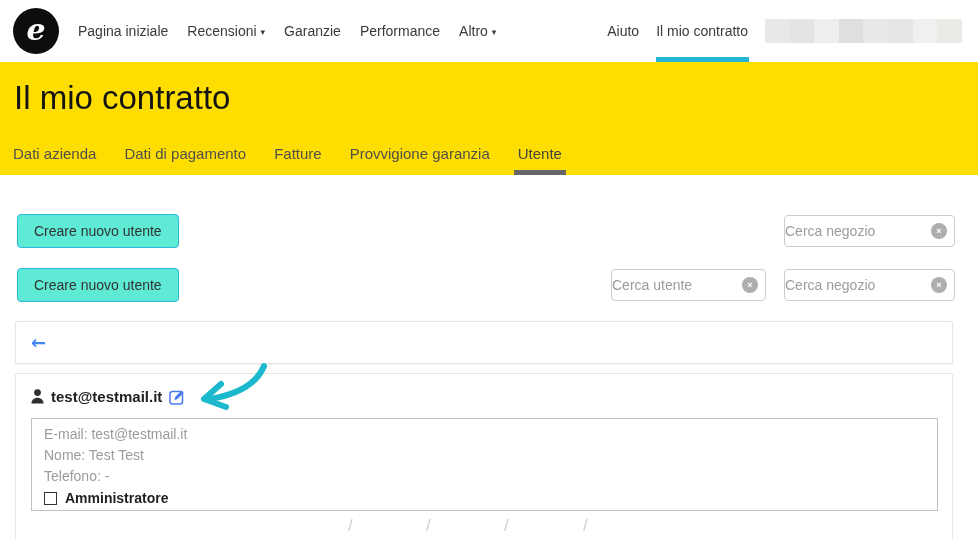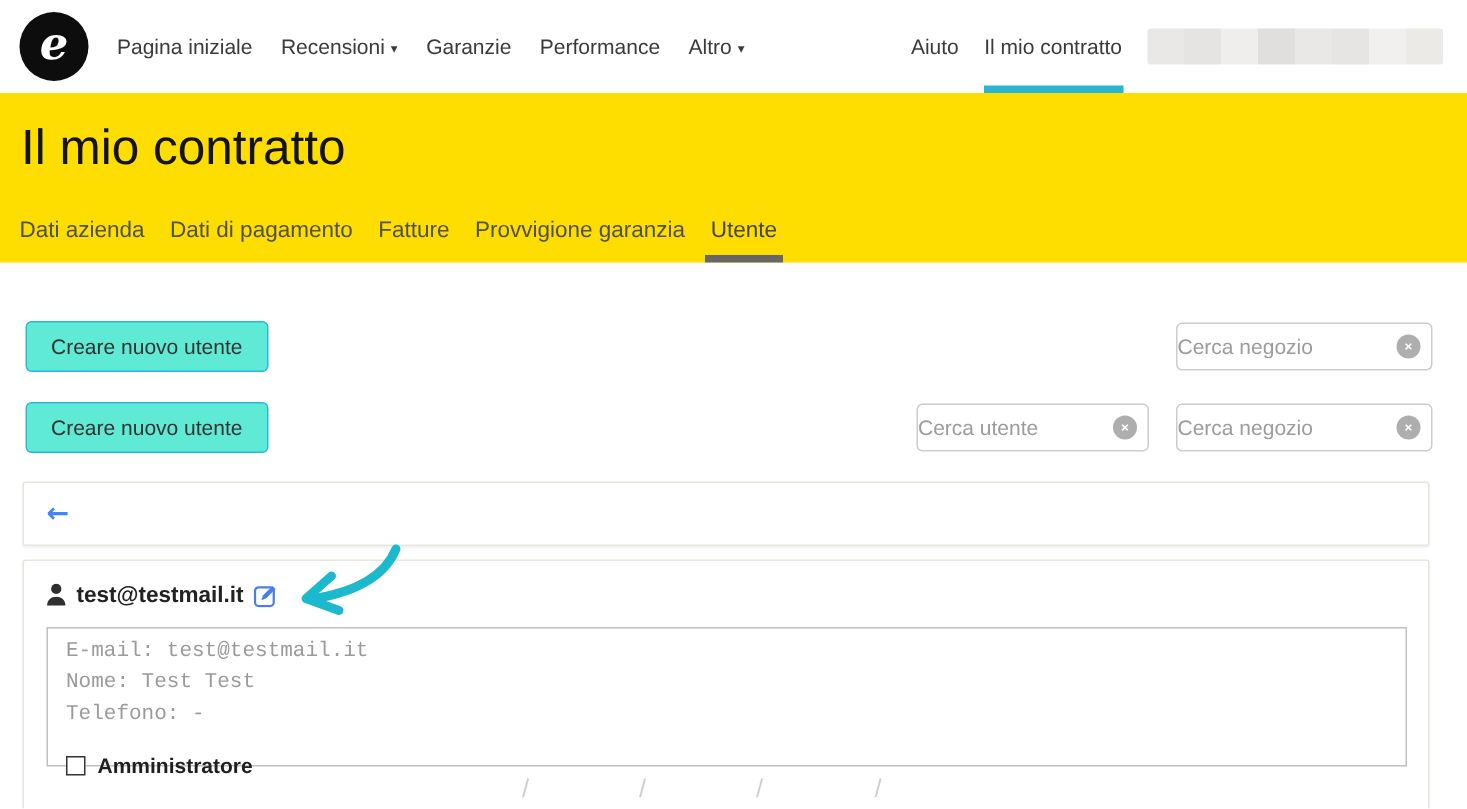--- a/index.html
+++ b/index.html
@@ -20,21 +20,21 @@
   .nav-item-contract { position:relative; height:62px; display:flex; align-items:center; }
   .nav-item-contract .lbl { font-size:14px; color:#3a3a3a; cursor:pointer; white-space:nowrap; }
   .contract-underline { position:absolute; left:0px; right:-1px; bottom:0; height:5px; background:#29b6d4; }
   .redacted { width:197px; height:24px; border-radius:2px; cursor:pointer;
     background:linear-gradient(90deg,#eae8e7 0 12.5%,#e6e4e3 0 25%,#efeeed 0 37.5%,#e1dfde 0 50%,
                #eae8e7 0 62.5%,#e7e5e4 0 75%,#f1f0ef 0 87.5%,#eceae7 0 100%); }
 
   
   .band { position:absolute; left:0; top:62px; width:978px; height:113px; background:#fedd00; }
   .page-title { position:absolute; left:14px; top:17px; font-size:33px; color:#141414; letter-spacing:0; }
-  .tabs { position:absolute; left:12px; bottom:4px; display:flex; gap:15px; }
+  .tabs { position:absolute; left:12px; bottom:4px; display:flex; gap:26px; }
   .tab { position:relative; font-size:15px; color:#51514a; padding:4px 1px 9px 1px; cursor:pointer; white-space:nowrap; }
   .tab.active { color:#45453e; }
   .tab.active::after { content:""; position:absolute; left:-3px; right:-3px; bottom:-4px; height:5px; background:#666; }
 
   
   .btn-outline { position:absolute; height:34px; padding:0 16px; background:#5eead4;
     border:1px solid #2ab7dc; border-radius:4px; font-size:14px; color:#333;
     font-family:inherit; cursor:pointer; }
   .btn-1 { left:17px; top:214px; }
   .btn-2 { left:17px; top:268px; }
@@ -56,22 +56,22 @@
   .back-arrow { position:absolute; left:15px; top:9px; font-family:"DejaVu Sans",sans-serif;
     font-size:18px; font-weight:bold; color:#4285f4; cursor:pointer; line-height:24px; }
   .panel-user { top:373px; height:200px; }
 
   .user-head { position:absolute; left:15px; top:14px; display:flex; align-items:center; }
   .user-head .email { font-size:15px; font-weight:bold; color:#222; margin-left:7px; }
   .edit-btn { margin-left:7px; width:17px; height:17px; cursor:pointer; display:inline-flex; }
 
   .details-box { position:absolute; left:15px; top:44px; width:907px; height:93px;
     border:1px solid #c0c0c0; padding:5px 12px 0 12px; }
-  .detail-line { font-size:14px; color:#9b9b9b; line-height:21px; white-space:pre;font-family:Liberation Mono, monospace; }
-  .admin-row { display:flex; align-items:center; margin-top:15px; }
+  .detail-line { font-size:14px; color:#9b9b9b; line-height:21px; white-space:pre; }
+  .admin-row { display:flex; align-items:center; margin-top:3px; }
   .checkbox { width:13px; height:13px; border:1px solid #333; background:#fff; cursor:pointer; }
   .admin-label { font-size:14px; font-weight:bold; color:#1f1f1f; margin-left:8px; }
 
   .annot-arrow { position:absolute; left:195px; top:361px; z-index:6; pointer-events:none; }
 
   .slash { position:absolute; top:516px; font-size:17px; color:#cfcfcf; }
   .slash-1 { left:348px; } .slash-2 { left:426px; } .slash-3 { left:504px; } .slash-4 { left:583px; }
 </style>
 </head>
 <body>

